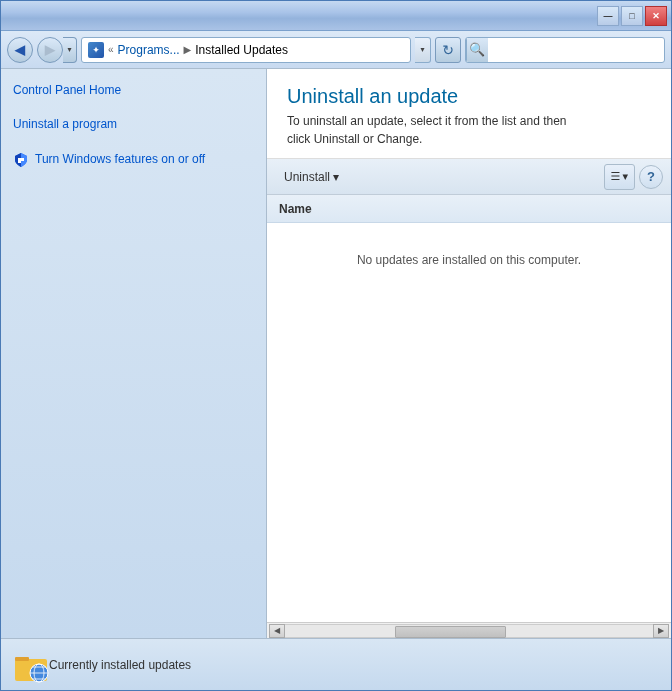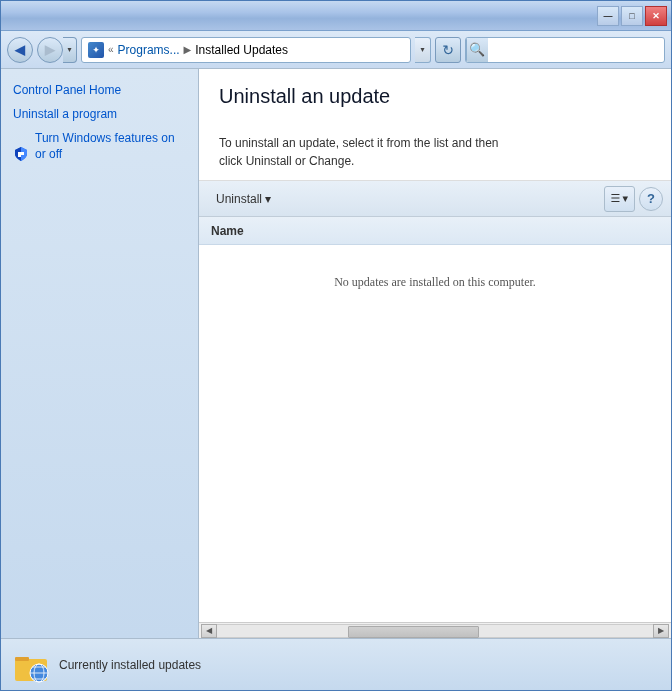--- a/index.html
+++ b/index.html
@@ -190,27 +190,27 @@
 
     
     .main-area {
       display: flex;
       flex: 1;
       overflow: hidden;
     }
 
     
     .sidebar {
-      width: 198px;
+      width: 266px;
       background: linear-gradient(to bottom, #d8e6f4 0%, #c5d9ee 100%);
       border-right: 1px solid #aabcce;
       padding: 12px 8px;
       display: flex;
       flex-direction: column;
-      gap: 6px;
+      gap: 16px;
     }
     .sidebar-link {
       color: #0055cc;
       text-decoration: none;
       cursor: pointer;
       font-size: 12px;
       padding: 2px 4px;
       display: block;
     }
     .sidebar-link-with-icon {
@@ -241,22 +241,22 @@
       overflow: hidden;
     }
 
     .content-header {
       padding: 16px 20px 10px 20px;
       border-bottom: 1px solid #ddd;
     }
     .content-title {
       font-size: 20px;
       font-weight: normal;
-      color: #0f172a;
-      margin-bottom: 26px;
+      color: #0369a1;
+      margin-bottom: 4px;
     }
     .content-description {
       font-size: 12px;
       color: #333;
       line-height: 1.5;
     }
 
     
     .toolbar {
       height: 36px;
@@ -336,21 +336,20 @@
       flex: 1;
       display: flex;
       align-items: flex-start;
       justify-content: center;
       padding-top: 30px;
       background: white;
     }
     .empty-message {
       font-size: 12px;
       color: #555;
-      font-family: Liberation Serif, serif;
     }
 
     
     .scrollbar-area {
       height: 16px;
       background: #f0f0f0;
       border-top: 1px solid #ccc;
       display: flex;
       align-items: center;
       padding: 0 2px;
@@ -388,21 +387,20 @@
     }
 
     
     .statusbar {
       height: 52px;
       background: linear-gradient(to bottom, #d8e6f4, #c5d9ee);
       border-top: 1px solid #aabcce;
       display: flex;
       align-items: center;
       padding: 0 12px;
-      gap: 10px;
     }
     .status-icon {
       width: 36px;
       height: 36px;
       flex-shrink: 0;
     }
     .status-text {
       font-size: 12px;
       color: #333;
     }

